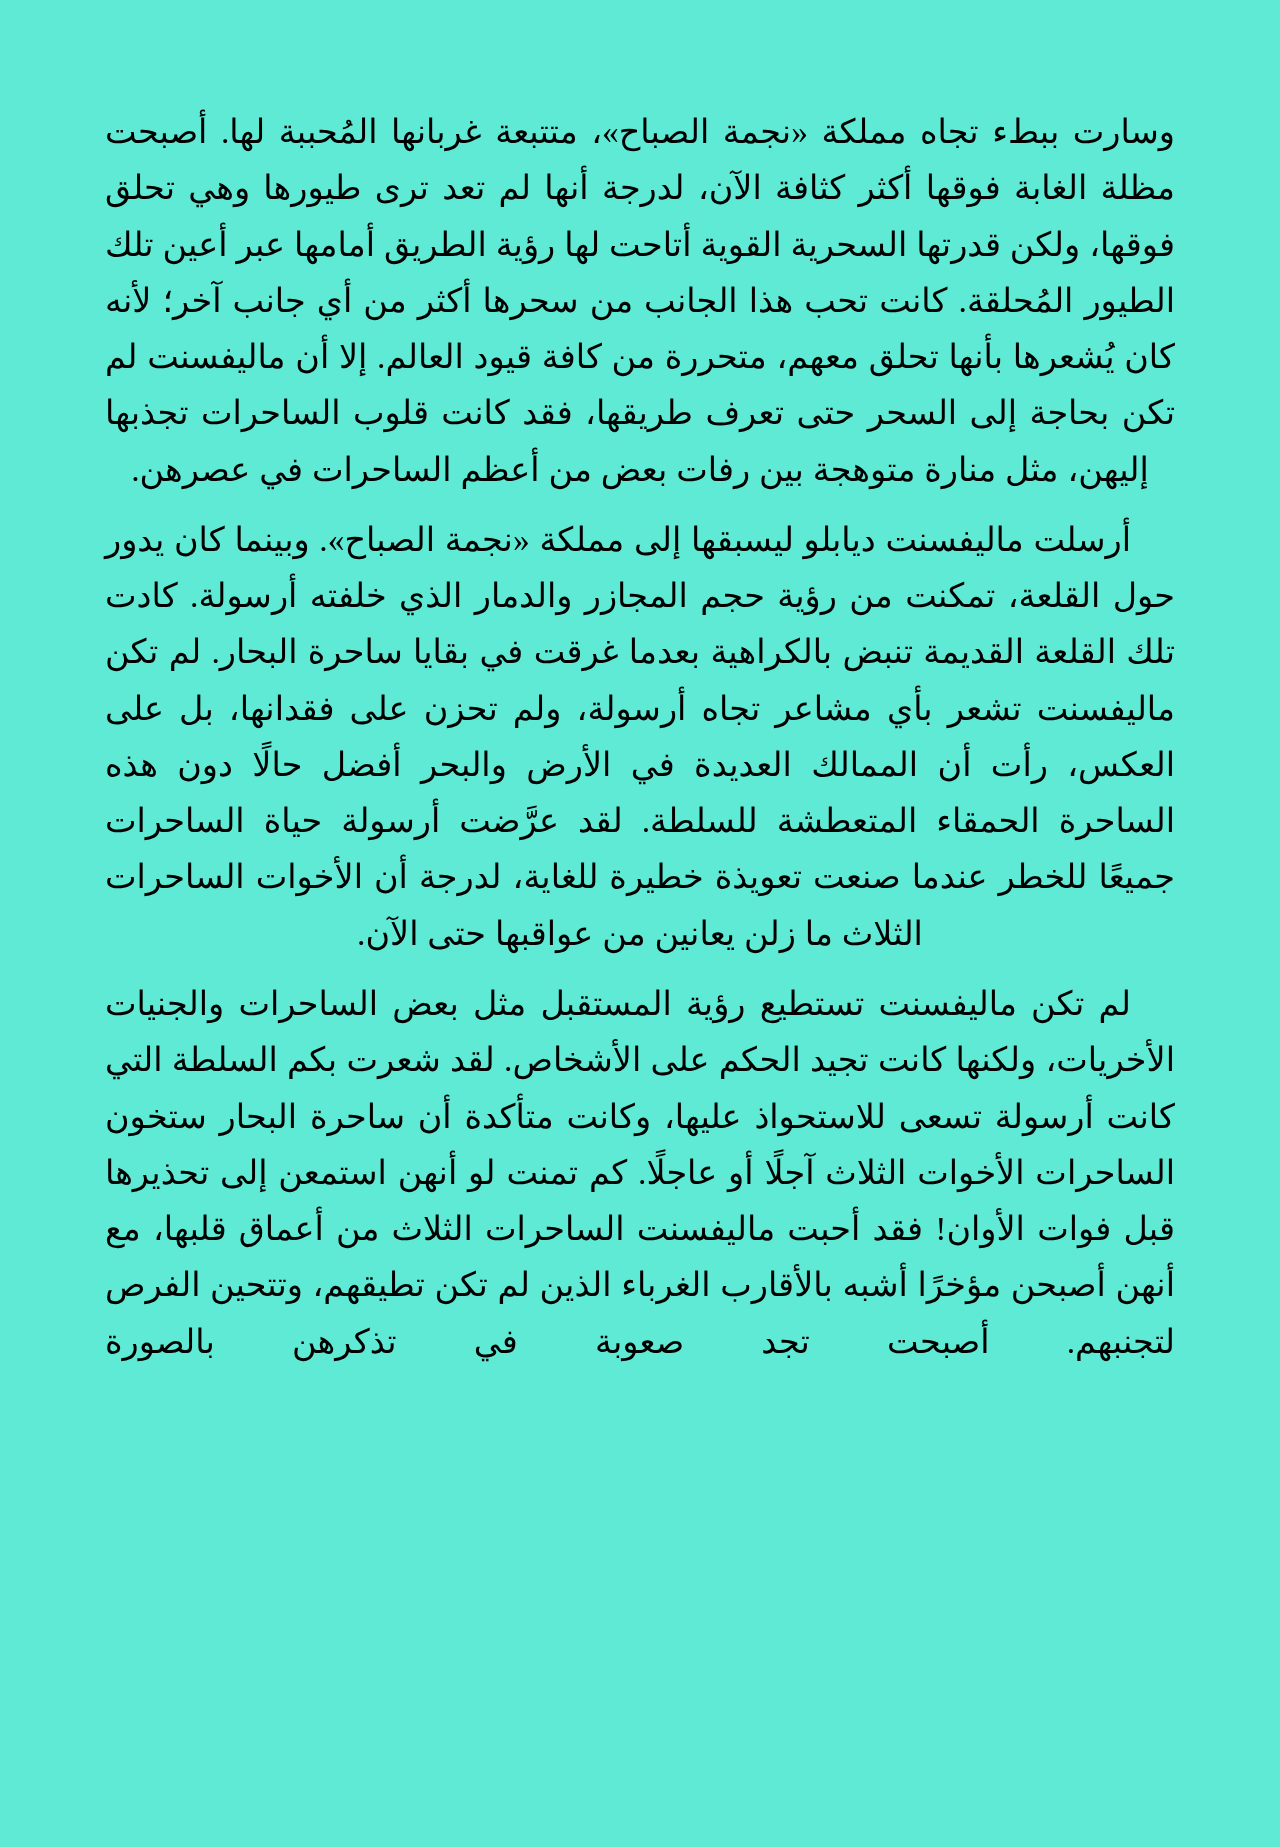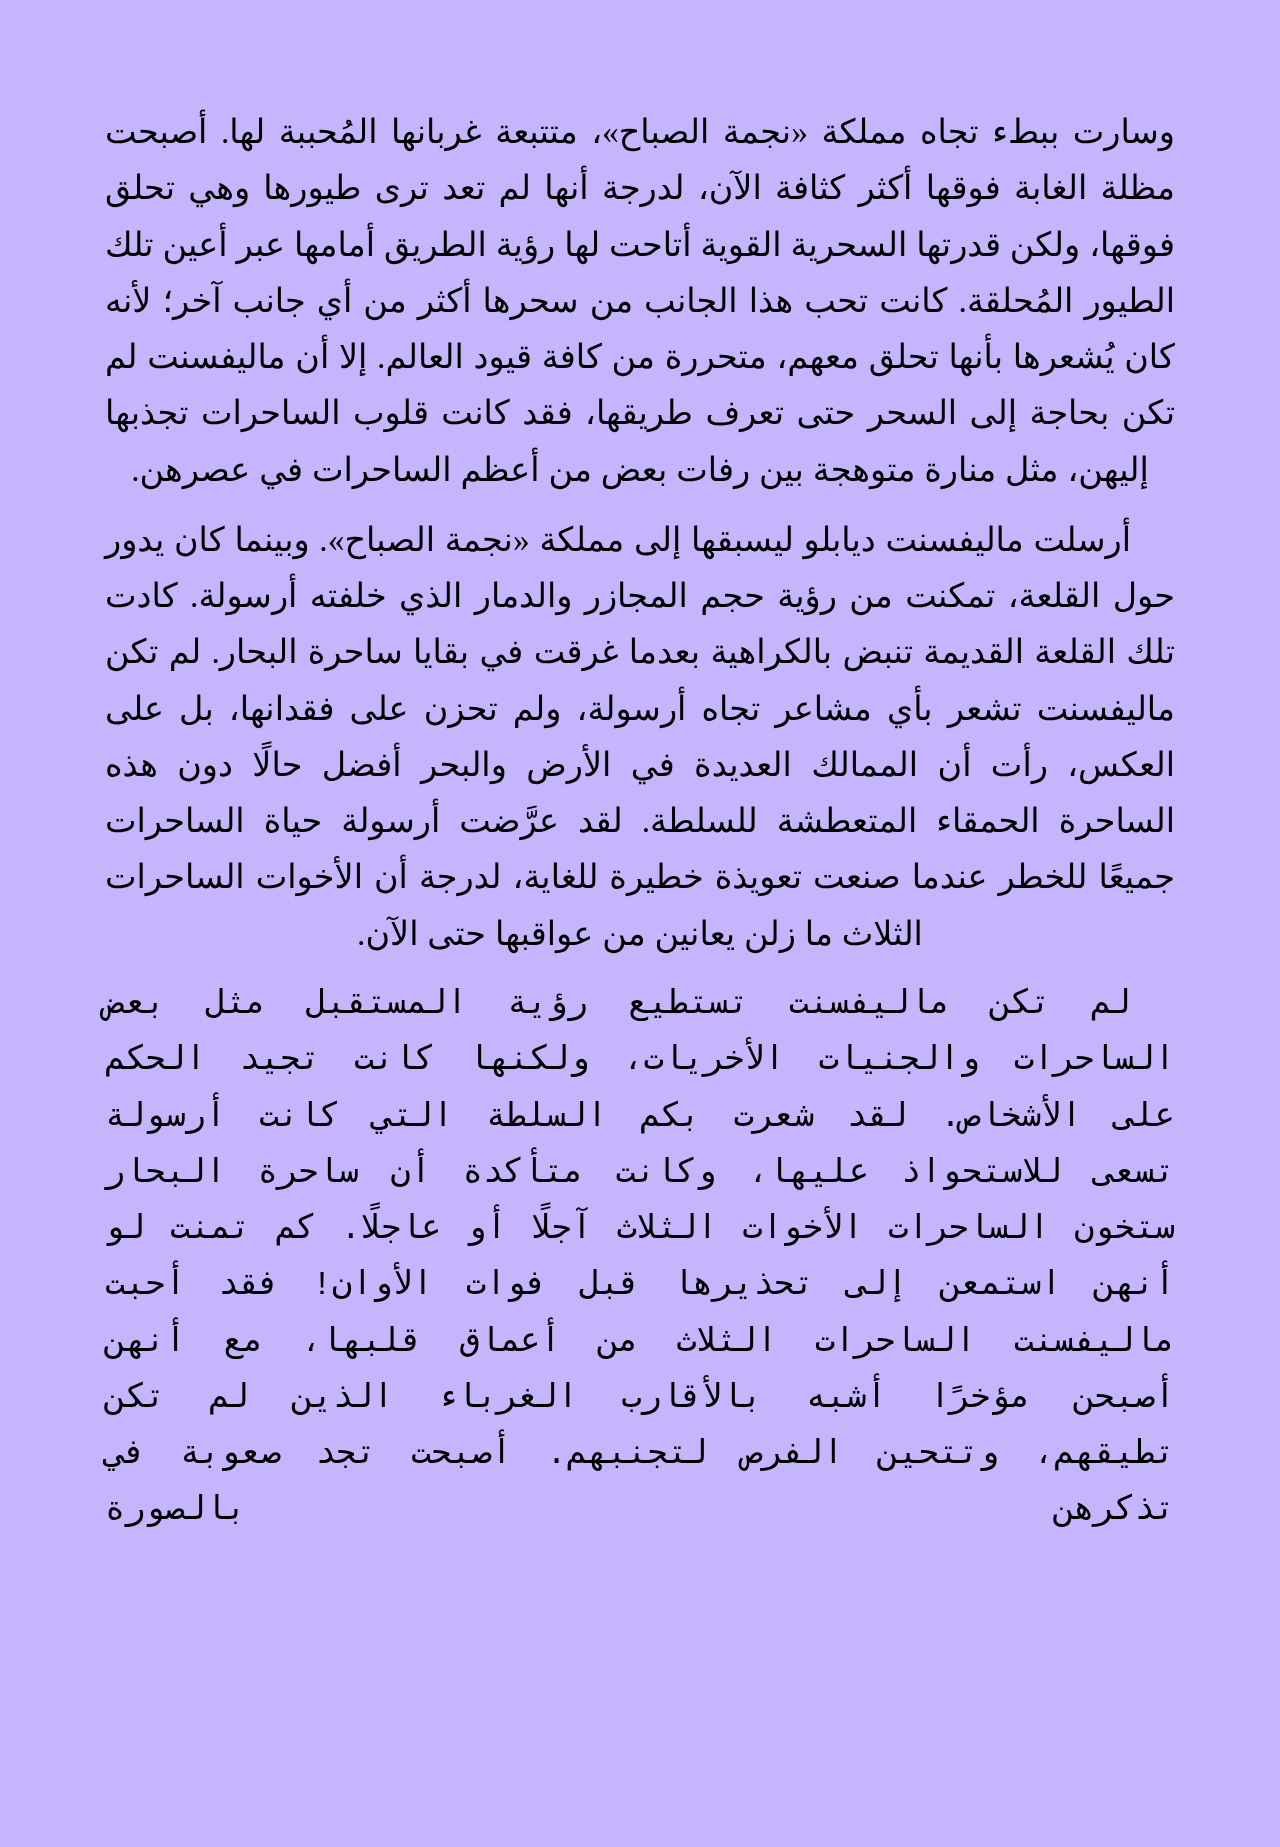--- a/index.html
+++ b/index.html
@@ -6,21 +6,21 @@
   html, body {
     margin: 0;
     padding: 0;
     background: #ffffff;
   }
   .page {
     position: relative;
     width: 1280px;
     height: 1847px;
     margin: 0 auto;
-    background: #c4b5fd;
+    background: #5eead4;
     box-sizing: border-box;
     overflow: hidden;
   }
   .page-body {
     position: absolute;
     top: 104px;
     right: 105px;
     left: 105px;
     
   }
@@ -37,21 +37,20 @@
     text-indent: 44px;
     word-spacing: 0.5px;
     hyphens: none;
   }
   .doc-paragraph.no-indent {
     text-indent: 0;
   }
   .doc-paragraph:last-child {
     margin-bottom: 0;
     text-align-last: justify;
-    font-family: Liberation Mono, monospace;
   }
 </style>
 </head>
 <body>
 
 <div class="page">
   <div class="page-body">
 
     <p class="doc-paragraph no-indent">وسارت ببطء تجاه مملكة «نجمة الصباح»، متتبعة غربانها المُحببة لها. أصبحت مظلة الغابة فوقها أكثر كثافة الآن، لدرجة أنها لم تعد ترى طيورها وهي تحلق فوقها، ولكن قدرتها السحرية القوية أتاحت لها رؤية الطريق أمامها عبر أعين تلك الطيور المُحلقة. كانت تحب هذا الجانب من سحرها أكثر من أي جانب آخر؛ لأنه كان يُشعرها بأنها تحلق معهم، متحررة من كافة قيود العالم. إلا أن ماليفسنت لم تكن بحاجة إلى السحر حتى تعرف طريقها، فقد كانت قلوب الساحرات تجذبها إليهن، مثل منارة متوهجة بين رفات بعض من أعظم الساحرات في عصرهن.</p>
 

